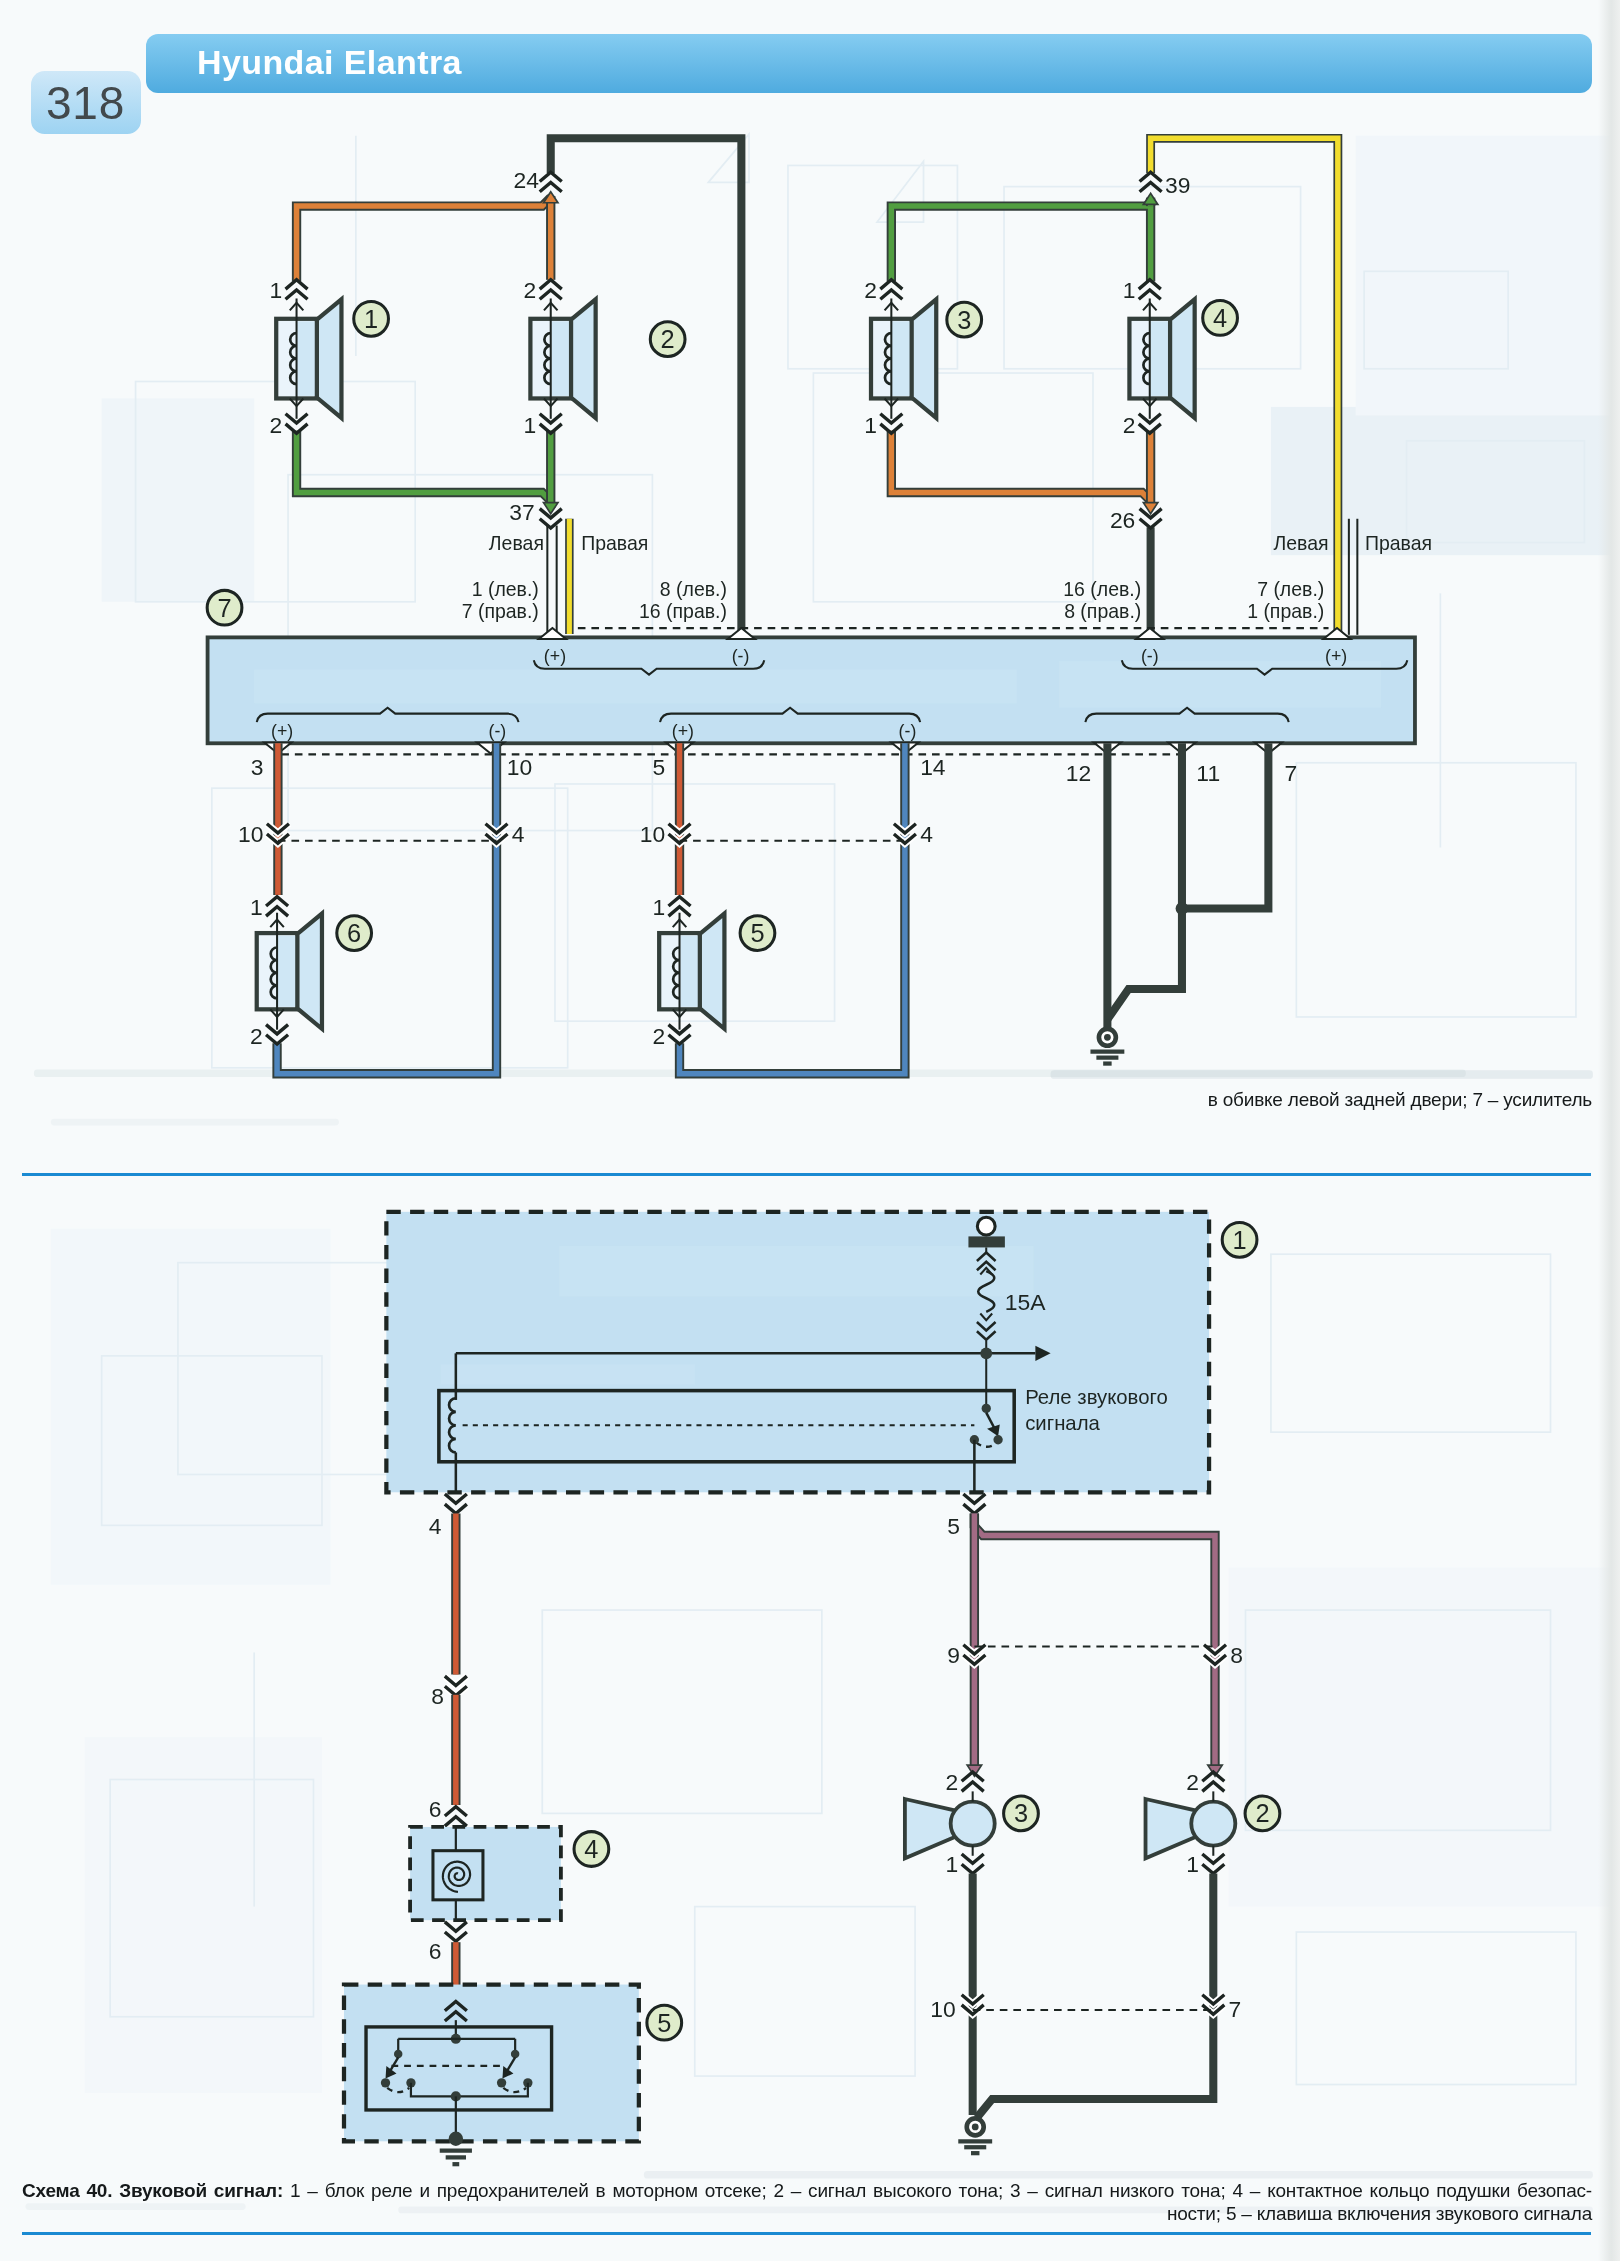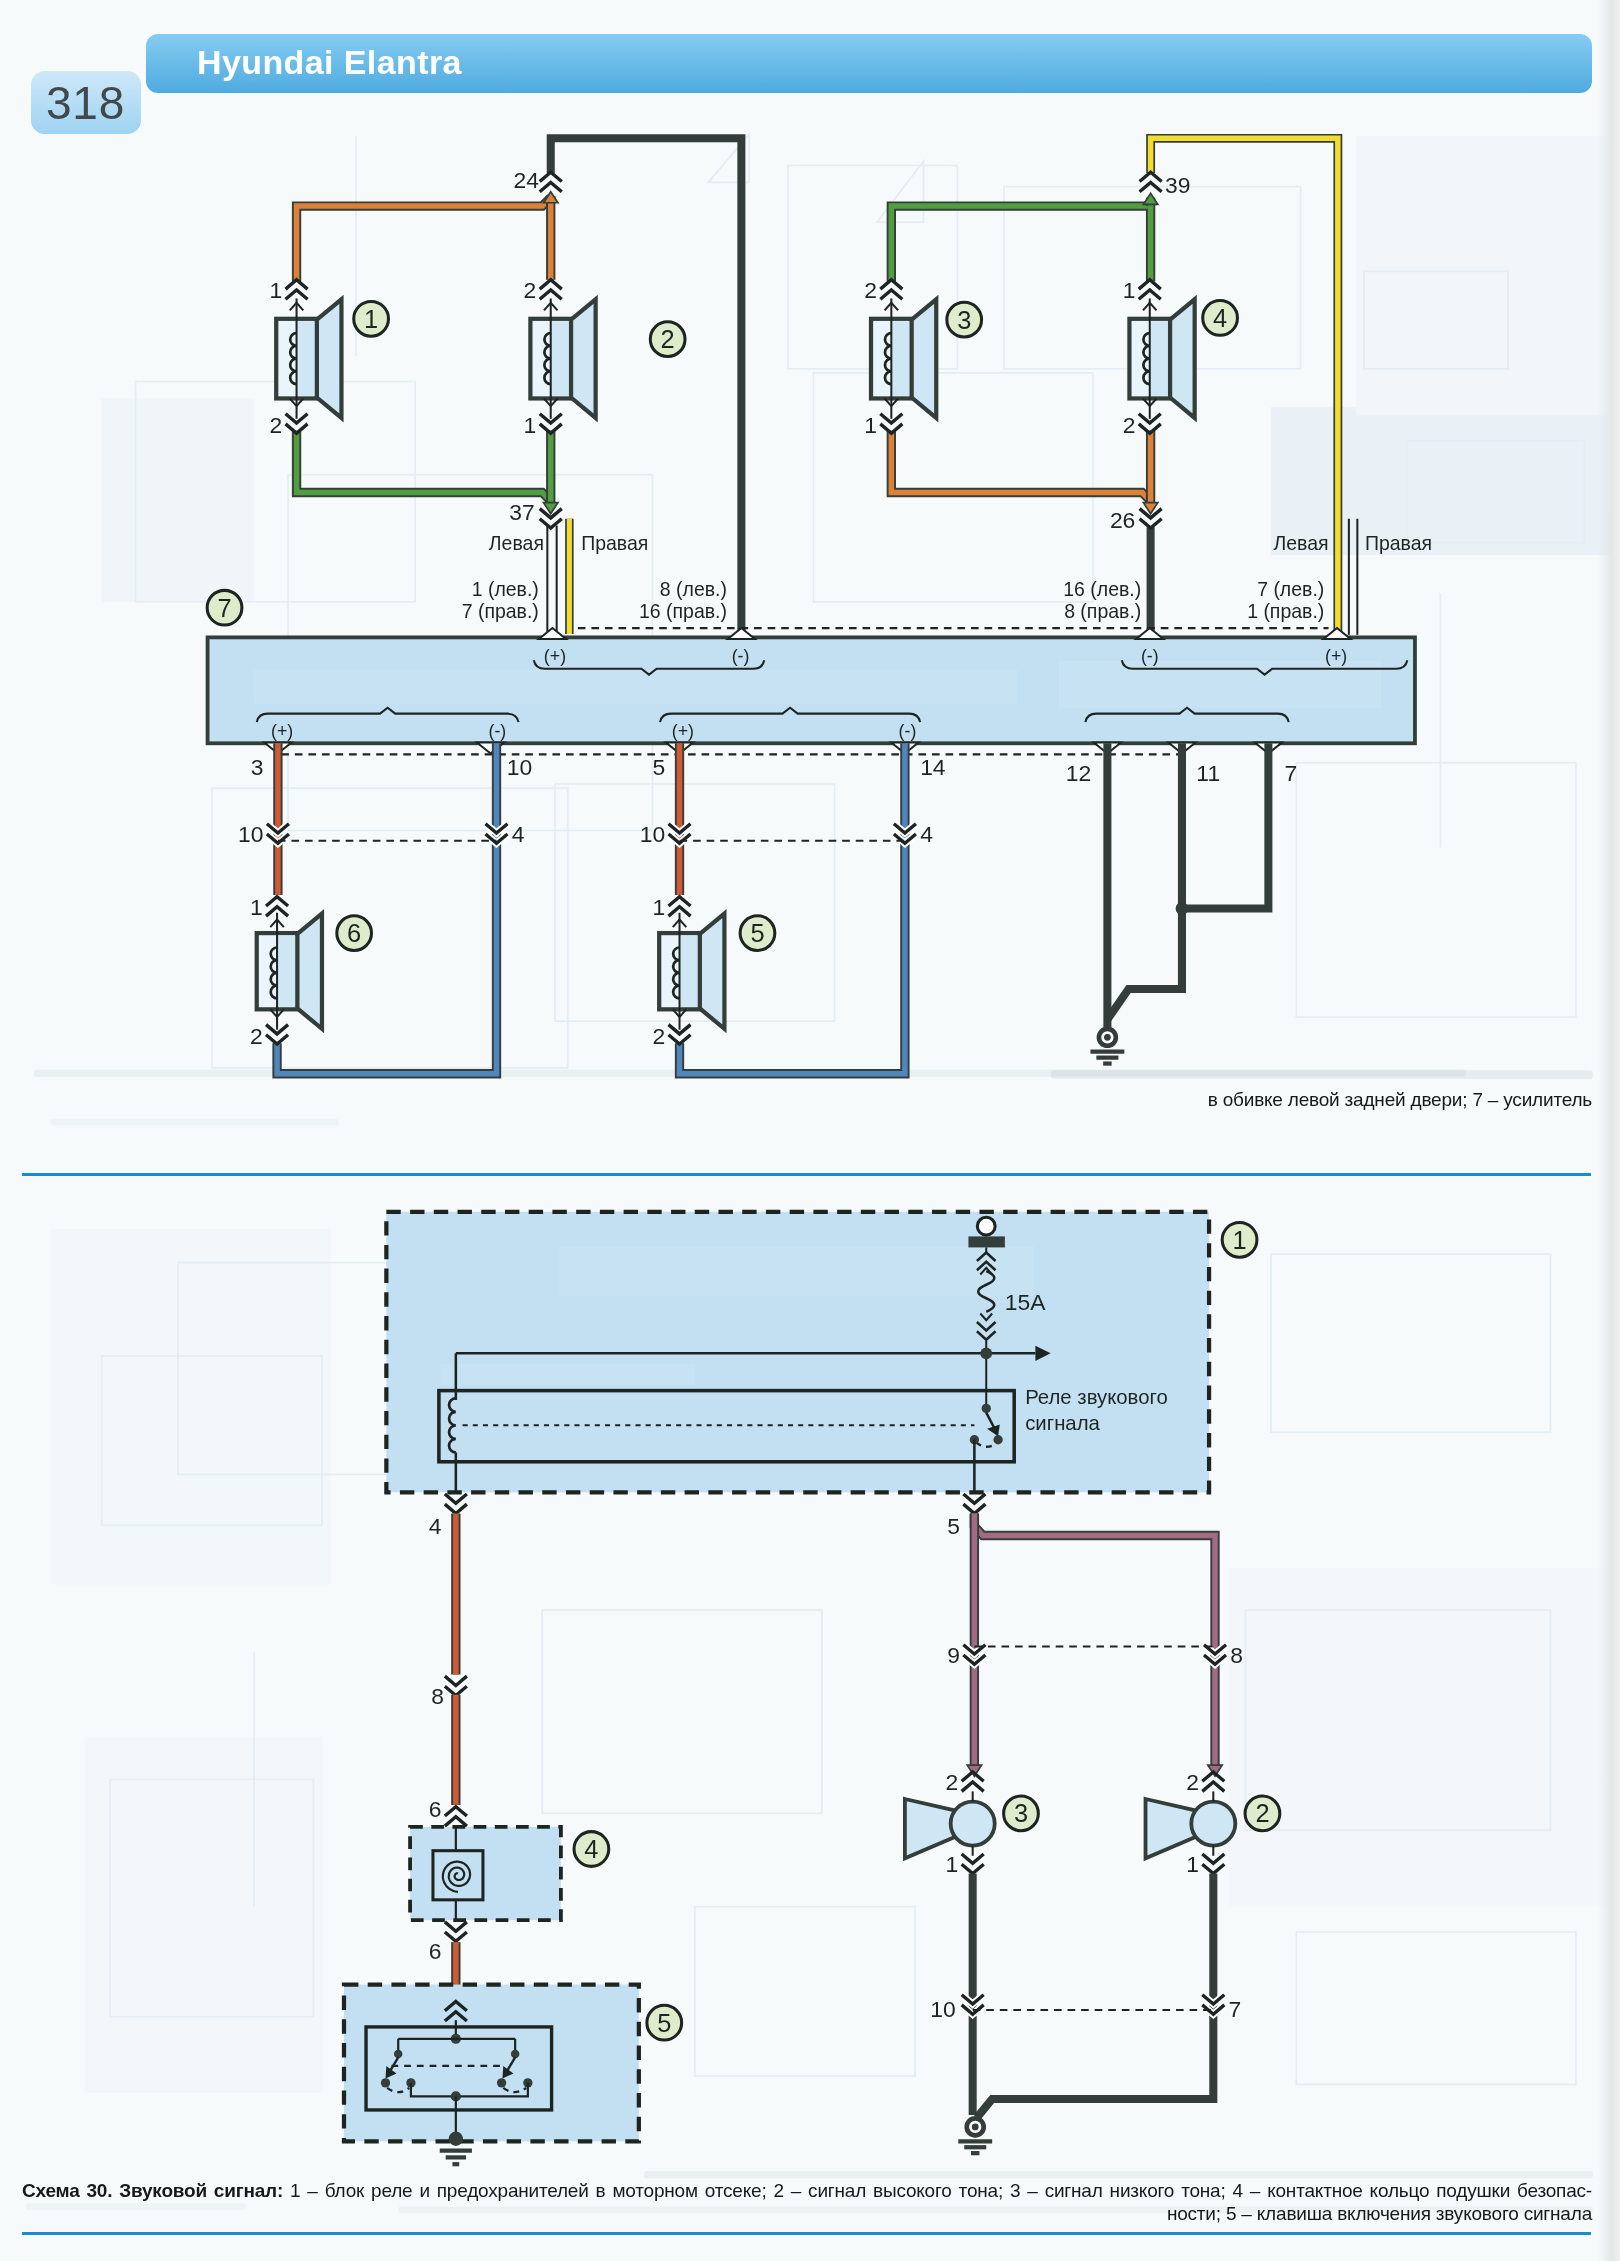--- a/index.html
+++ b/index.html
@@ -439,18 +439,18 @@
     </svg>
 <div class="pnum">318</div>
 <div class="hbar">
       <span>Hyundai Elantra</span>
     </div>
 <div class="cap" style="top:1088px;">
       <span class="l">в обивке левой задней двери; 7 – усилитель</span>
     </div>
 <div class="rule" style="top:1173px;"></div>
 <div class="cap" style="top:2179px;">
-      <span class="j"><b>Схема 30. Звуковой сигнал:</b> 1 – блок реле и предохранителей в моторном отсеке; 2 – сигнал высокого тона; 3 – сигнал низкого тона; 4 – контактное кольцо подушки безопас-</span>
+      <span class="j"><b>Схема 40. Звуковой сигнал:</b> 1 – блок реле и предохранителей в моторном отсеке; 2 – сигнал высокого тона; 3 – сигнал низкого тона; 4 – контактное кольцо подушки безопас-</span>
       <span class="l">ности; 5 – клавиша включения звукового сигнала</span>
     </div>
 <div class="rule" style="top:2232px;"></div>
 <div class="edge"></div>
 </div>
 
 </body></html>

